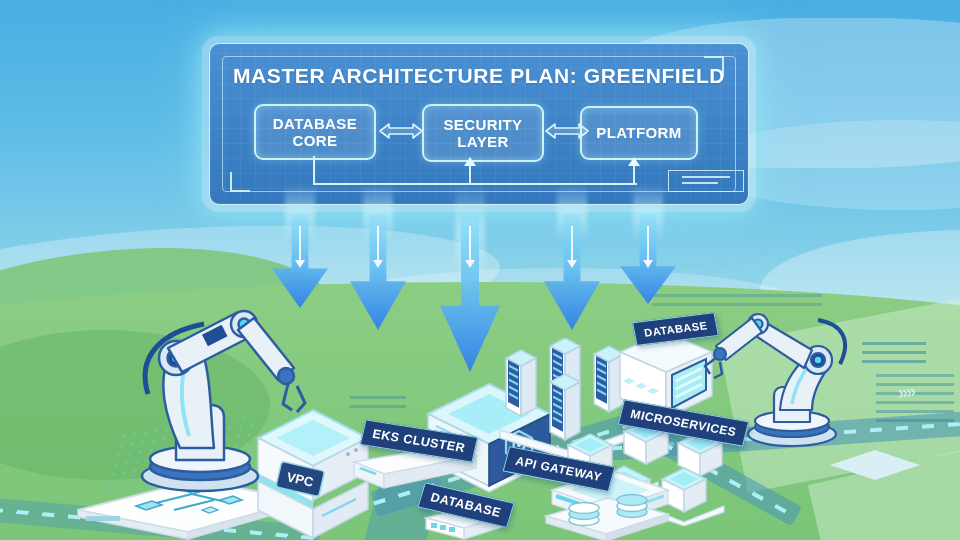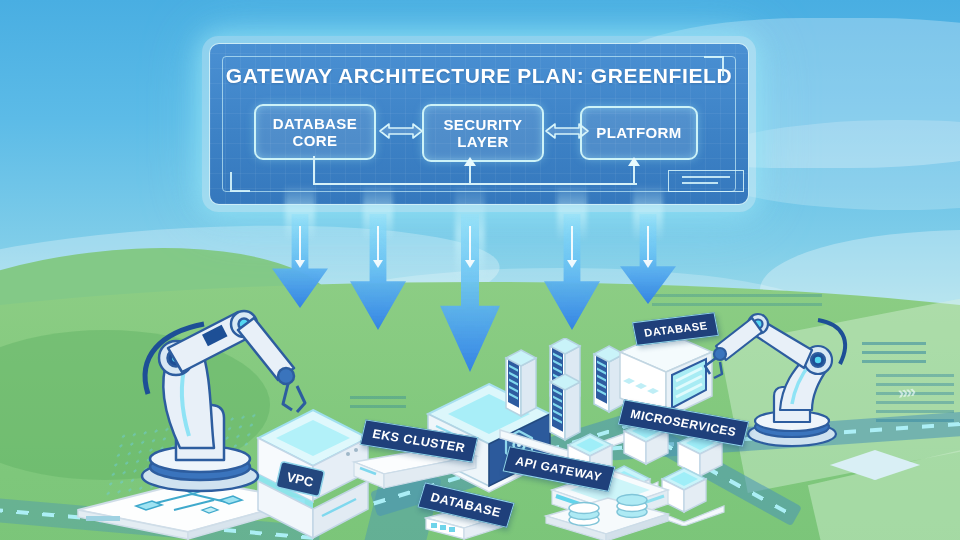--- a/index.html
+++ b/index.html
@@ -195,21 +195,21 @@
   <div class="hud-lines" id="hud-4"></div>
   <div class="chevrons" id="chev-1">»»</div>
   <div class="chevrons" id="chev-2">»»</div>
   <div id="tile-flat">
       <div class="diamond"></div>
     </div>
 
   <div id="bp-outer">
     <div id="bp-panel">
       <div id="bp-inline"></div>
-      <div id="bp-title">GATEWAY ARCHITECTURE PLAN: GREENFIELD</div>
+      <div id="bp-title">MASTER ARCHITECTURE PLAN: GREENFIELD</div>
 
       <div class="bp-node" id="bp-node-1">DATABASE
 CORE</div>
       <div class="bp-node" id="bp-node-2">SECURITY
 LAYER</div>
       <div class="bp-node" id="bp-node-3">PLATFORM</div>
 
       <svg class="bp-dblarrow" id="bp-arrow-1" viewBox="0 0 46 22">
         <path d="M2 11 L11 4 V8 H35 V4 L44 11 L35 18 V14 H11 V18 Z" fill="rgba(255,255,255,.14)" stroke="#d6f4fa" stroke-width="1.6" stroke-linejoin="round"></path>
       </svg>

